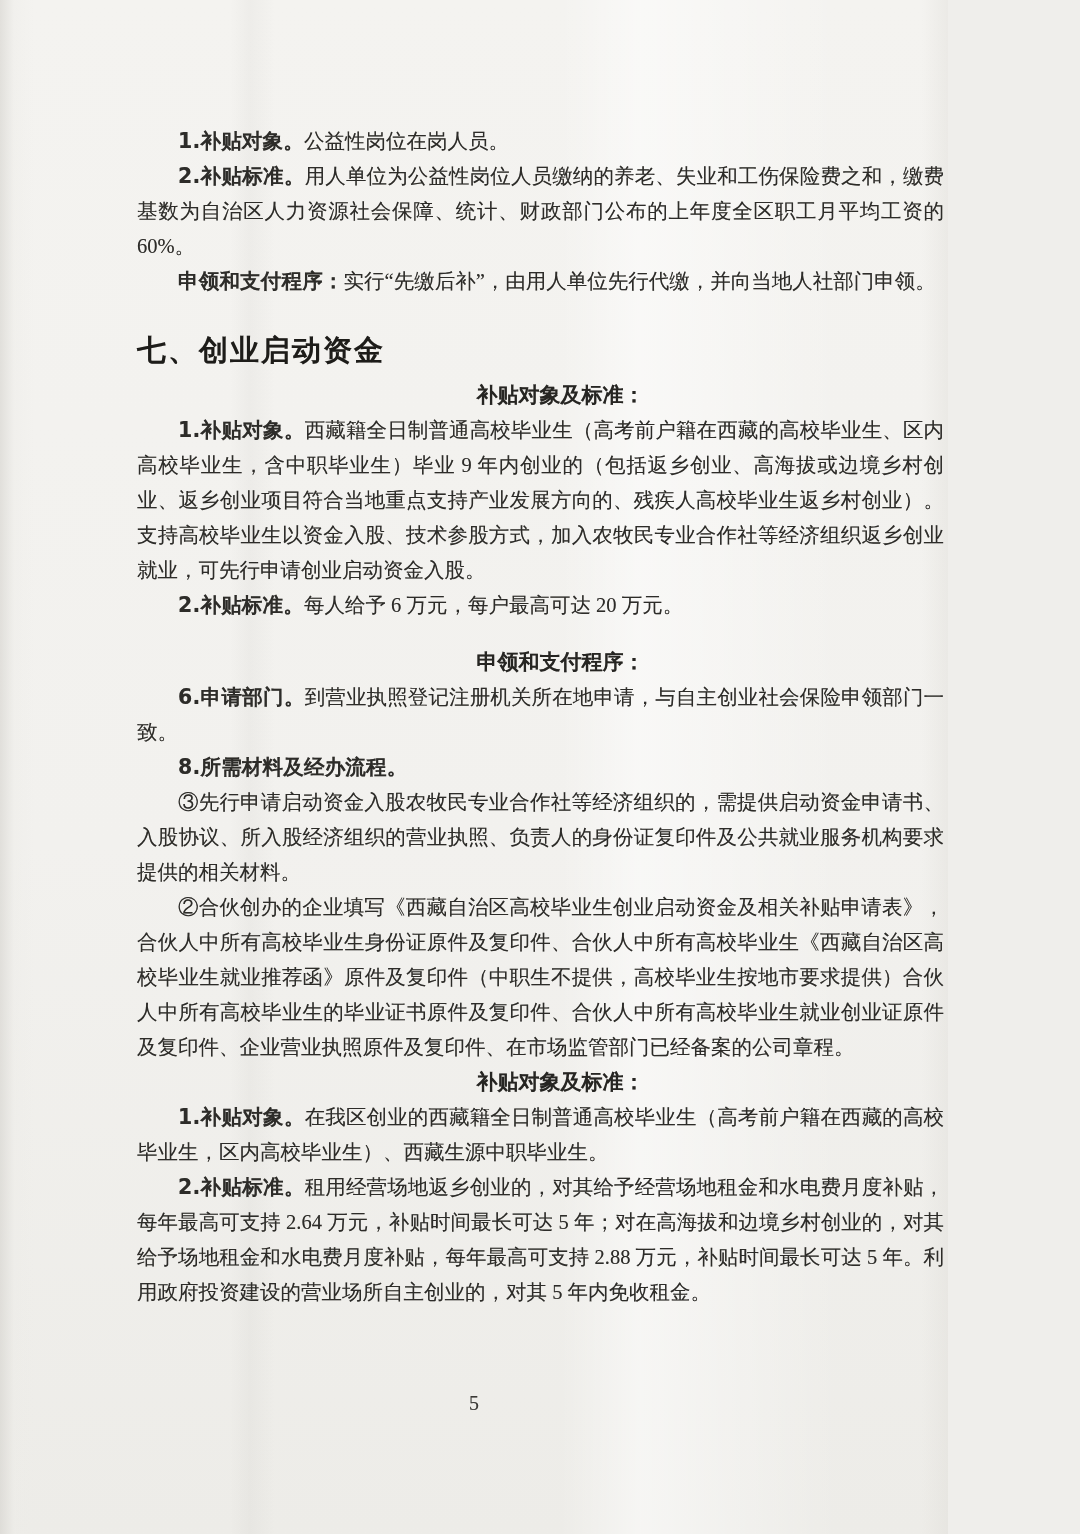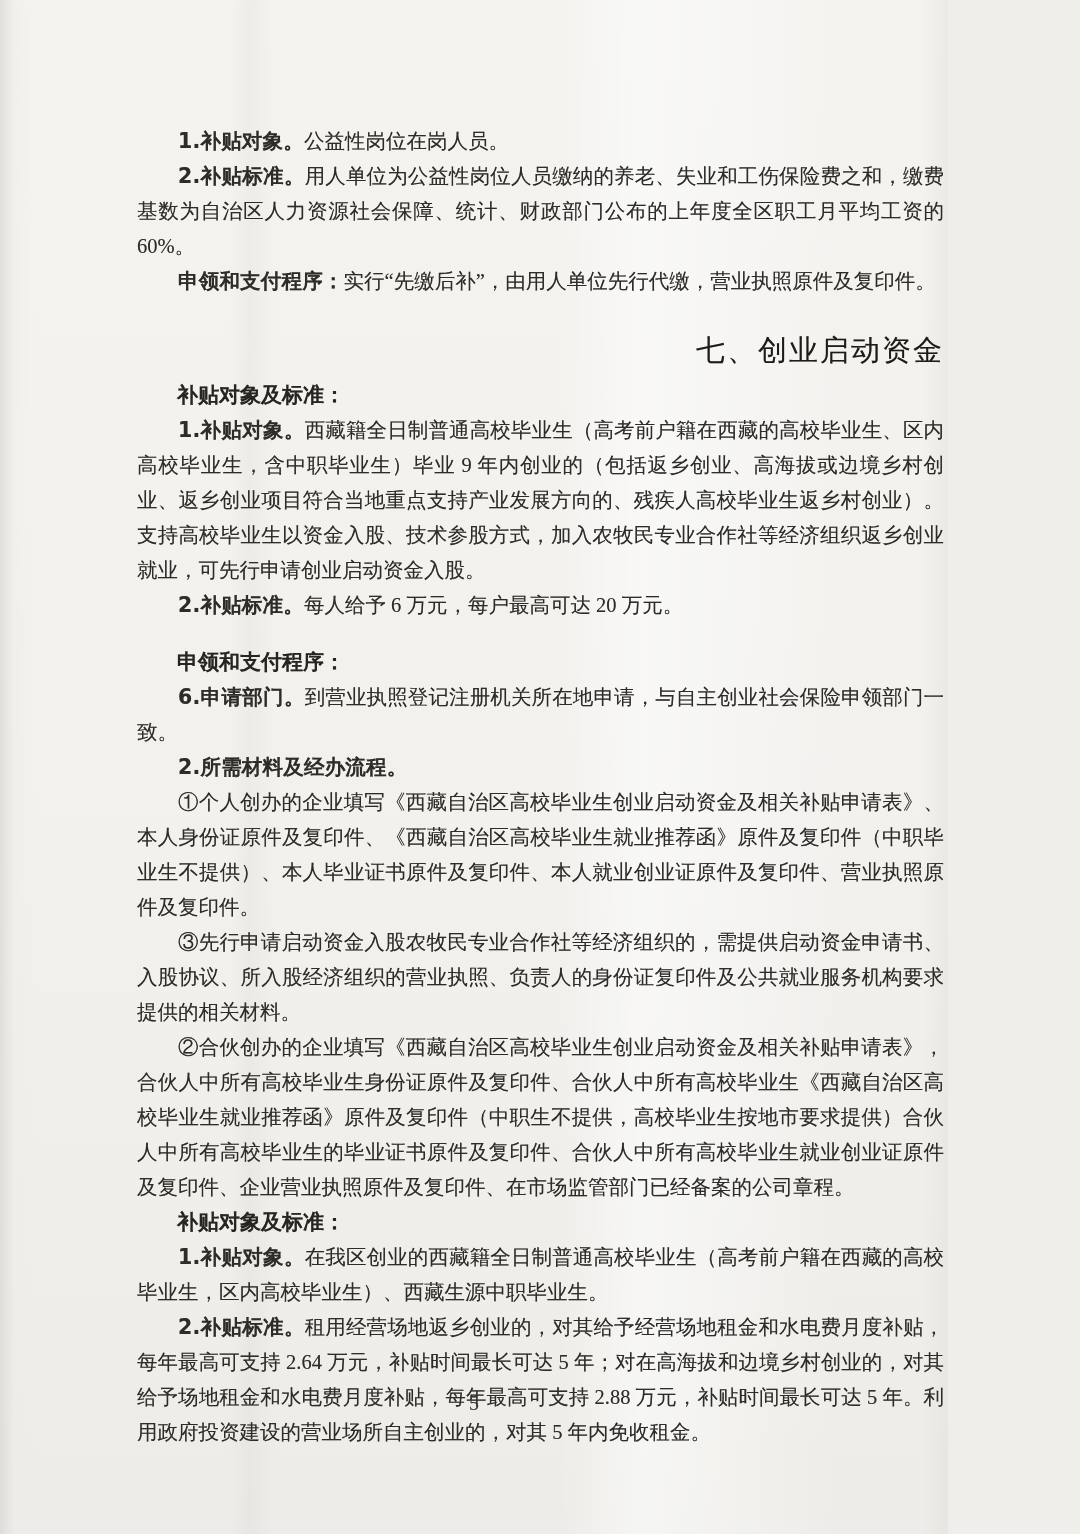--- a/index.html
+++ b/index.html
@@ -37,27 +37,28 @@
     font-weight:700;
     letter-spacing:.2px;
   }
   .label{
     margin:0;
     text-indent:1.9em;
     font-family:"DejaVu Sans", sans-serif;
     font-weight:700;
     font-size:21px;
     color:#262522;
+    text-align:center;
   }
   .h2{
     margin:34px 0 10px 0;
     text-indent:0;
-    text-align:right;
+    text-align:left;
     font-family:"DejaVu Sans", sans-serif;
-    font-weight:400;
+    font-weight:700;
     font-size:29px;
     letter-spacing:2px;
     color:#1d1c19;
   }
   .space-line{margin-top:22px;}
   .sp-section{margin-top:34px;}
   .sp-section-lg{margin-top:54px;}
   .page-number{
     position:absolute;
     left:0;right:0;top:1392px;
@@ -67,29 +68,28 @@
     text-shadow:0 0 .6px rgba(70,68,64,.45);
   }
 </style>
 </head>
 <body>
 
 <div class="page">
   <div class="content" id="doc-content">
       <p class="p"><b class="lead">1.补贴对象。</b><span>公益性岗位在岗人员。</span></p>
       <p class="p"><b class="lead">2.补贴标准。</b><span>用人单位为公益性岗位人员缴纳的养老、失业和工伤保险费之和，缴费基数为自治区人力资源社会保障、统计、财政部门公布的上年度全区职工月平均工资的 60%。</span></p>
-      <p class="p"><b class="lead">申领和支付程序：</b><span>实行“先缴后补”，由用人单位先行代缴，营业执照原件及复印件。</span></p>
+      <p class="p"><b class="lead">申领和支付程序：</b><span>实行“先缴后补”，由用人单位先行代缴，并向当地人社部门申领。</span></p>
       <h2 class="h2 sp-section">七、创业启动资金</h2>
       <p class="label">补贴对象及标准：</p>
       <p class="p"><b class="lead">1.补贴对象。</b><span>西藏籍全日制普通高校毕业生（高考前户籍在西藏的高校毕业生、区内高校毕业生，含中职毕业生）毕业 9 年内创业的（包括返乡创业、高海拔或边境乡村创业、返乡创业项目符合当地重点支持产业发展方向的、残疾人高校毕业生返乡村创业）。支持高校毕业生以资金入股、技术参股方式，加入农牧民专业合作社等经济组织返乡创业就业，可先行申请创业启动资金入股。</span></p>
       <p class="p"><b class="lead">2.补贴标准。</b><span>每人给予 6 万元，每户最高可达 20 万元。</span></p>
       <p class="label space-line">申领和支付程序：</p>
       <p class="p"><b class="lead">6.申请部门。</b><span>到营业执照登记注册机关所在地申请，与自主创业社会保险申领部门一致。</span></p>
-      <p class="p"><b class="lead">2.所需材料及经办流程。</b><span></span></p>
-      <p class="p"><span>①个人创办的企业填写《西藏自治区高校毕业生创业启动资金及相关补贴申请表》、本人身份证原件及复印件、《西藏自治区高校毕业生就业推荐函》原件及复印件（中职毕业生不提供）、本人毕业证书原件及复印件、本人就业创业证原件及复印件、营业执照原件及复印件。</span></p>
+      <p class="p"><b class="lead">8.所需材料及经办流程。</b><span></span></p>
       <p class="p"><span>③先行申请启动资金入股农牧民专业合作社等经济组织的，需提供启动资金申请书、入股协议、所入股经济组织的营业执照、负责人的身份证复印件及公共就业服务机构要求提供的相关材料。</span></p>
       <p class="p"><span>②合伙创办的企业填写《西藏自治区高校毕业生创业启动资金及相关补贴申请表》，合伙人中所有高校毕业生身份证原件及复印件、合伙人中所有高校毕业生《西藏自治区高校毕业生就业推荐函》原件及复印件（中职生不提供，高校毕业生按地市要求提供）合伙人中所有高校毕业生的毕业证书原件及复印件、合伙人中所有高校毕业生就业创业证原件及复印件、企业营业执照原件及复印件、在市场监管部门已经备案的公司章程。</span></p>
       <p class="label">补贴对象及标准：</p>
       <p class="p"><b class="lead">1.补贴对象。</b><span>在我区创业的西藏籍全日制普通高校毕业生（高考前户籍在西藏的高校毕业生，区内高校毕业生）、西藏生源中职毕业生。</span></p>
       <p class="p"><b class="lead">2.补贴标准。</b><span>租用经营场地返乡创业的，对其给予经营场地租金和水电费月度补贴，每年最高可支持 2.64 万元，补贴时间最长可达 5 年；对在高海拔和边境乡村创业的，对其给予场地租金和水电费月度补贴，每年最高可支持 2.88 万元，补贴时间最长可达 5 年。利用政府投资建设的营业场所自主创业的，对其 5 年内免收租金。</span></p>
     </div>
   <div class="page-number">5</div>
 </div>
 
 </body></html>

